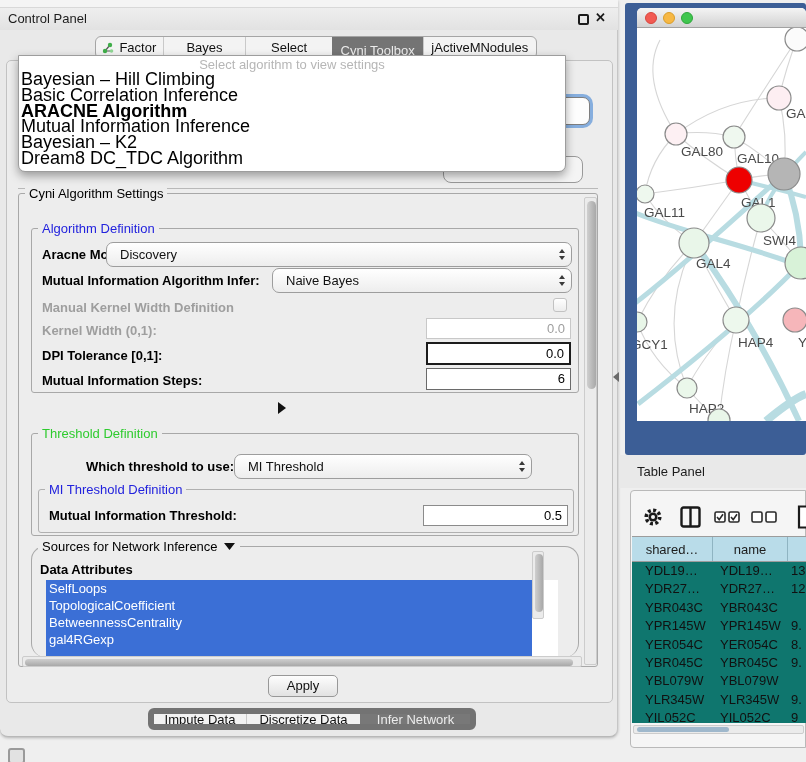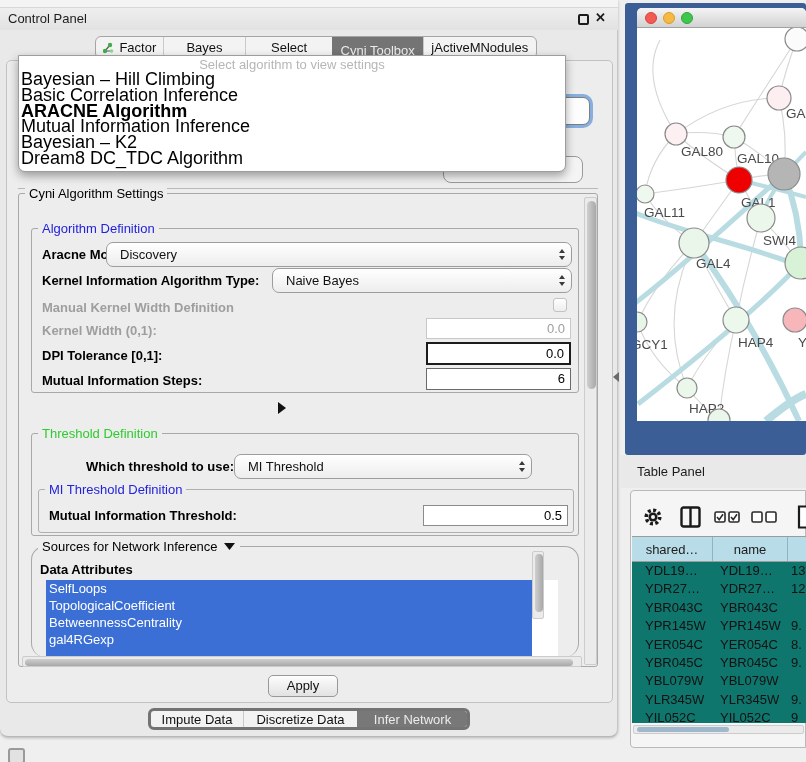--- a/index.html
+++ b/index.html
@@ -79,21 +79,21 @@
   
   #attr-list { left:14px; top:33px; width:512px; height:78px; background:#ffffff; overflow:hidden; }
   .attr-item { height:17px; line-height:17px; font-size:13px; color:#ffffff; background:#3b6fd6;
     padding-left:3px; width:486px; }
   #attr-vsb { left:500px; top:4px; width:12px; height:68px; }
   #attr-vsb-thumb { left:1.5px; top:2px; width:8px; height:58px; }
 
   
   #apply-btn { left:268px; top:675px; width:70px; height:22px; border:1px solid #989898; border-radius:5px;
     background:linear-gradient(#fdfdfd,#e2e2e2); font-size:13px; color:#111; text-align:center; line-height:20px; }
-  #cp-bottom-tabs { left:148px; top:708px; height:22px; display:flex; border:3px solid #737373;
+  #cp-bottom-tabs { left:148px; top:708px; height:22px; display:flex; border:6px solid #737373;
     border-radius:6px; background:#f2f2f2; overflow:hidden; }
   .btab { display:flex; align-items:center; justify-content:center; font-size:13px; color:#111;
     border-left:1px solid #c9c9c9; height:100%; }
   .btab:first-child { border-left:none; }
   .btab.sel { background:#787878; color:#ececec; border-left-color:#787878; }
 
   
   #net-frame { left:625px; top:3px; width:181px; height:452px; background:#3c5e96; border-radius:3px; }
   #net-inner { left:637px; top:8px; width:169px; height:413px; background:#ffffff; border-radius:5px 5px 0 0; }
   #net-titlebar { left:637px; top:8px; width:169px; height:20px;
@@ -174,21 +174,21 @@
 
         <span class="fieldlabel bold" style="left:10px; top:18px;">Aracne Mode:</span>
         <div class="combo" style="left:74px; top:13px; width:466px; height:25px;">
           <span class="cval">Discovery</span>
           <span class="spinner">
               <span class="tri-up"></span>
               <span class="tri-dn"></span>
             </span>
         </div>
 
-        <span class="fieldlabel bold" style="left:10px; top:44px;">Kernel Information Algorithm Type:</span>
+        <span class="fieldlabel bold" style="left:10px; top:44px;">Mutual Information Algorithm Infer:</span>
         <div class="combo" style="left:240px; top:39px; width:300px; height:25px;">
           <span class="cval">Naive Bayes</span>
           <span class="spinner">
               <span class="tri-up"></span>
               <span class="tri-dn"></span>
             </span>
         </div>
 
         <span class="fieldlabel bold gray" style="left:10px; top:71px;">Manual Kernel Width Definition</span>
         <div class="checkbox" style="left:521px; top:69px;"></div>

